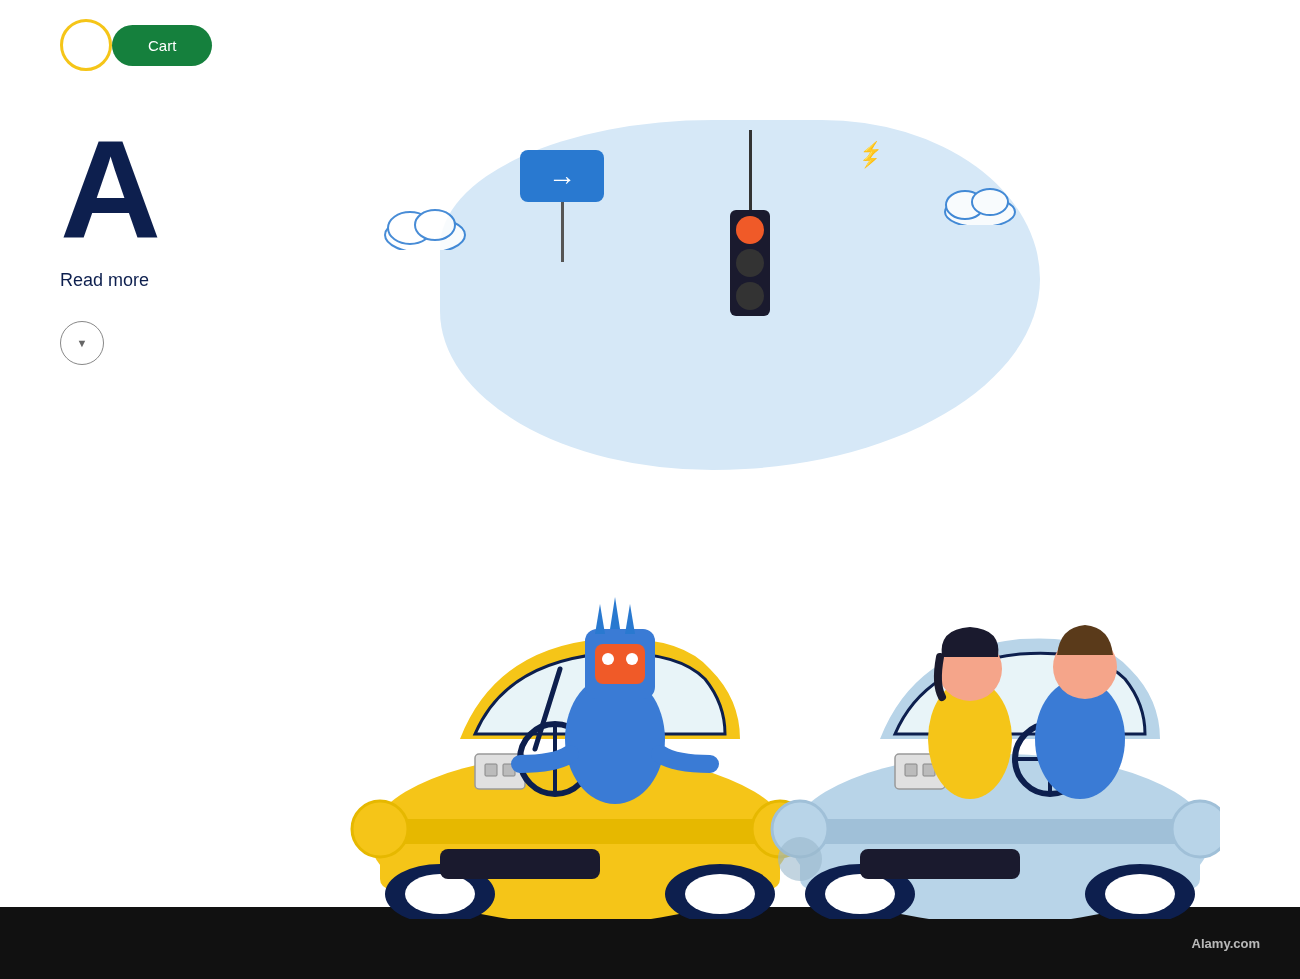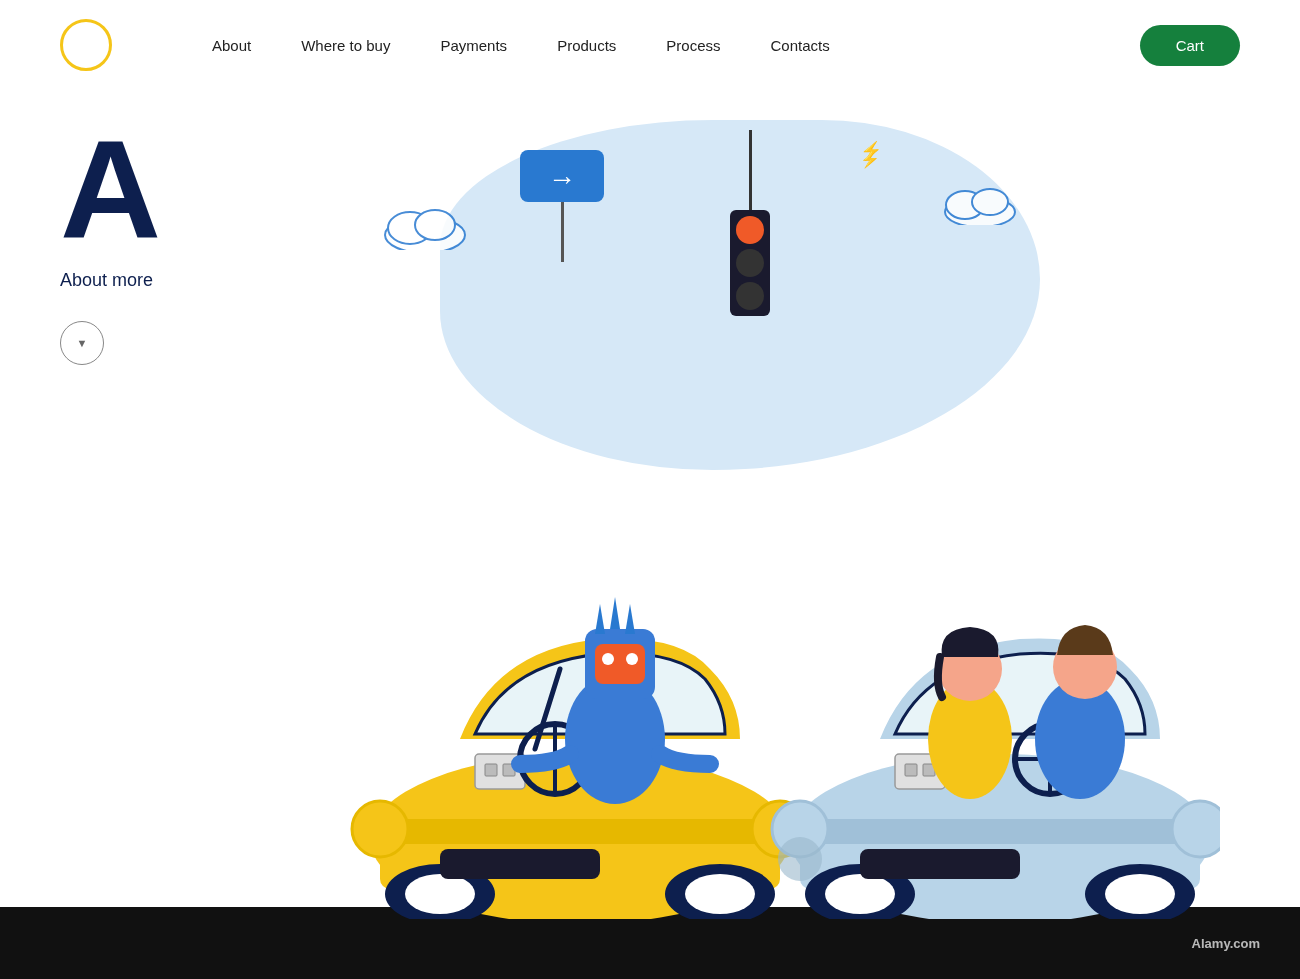--- a/index.html
+++ b/index.html
@@ -240,37 +240,29 @@
     .watermark span {
       font-weight: 700;
     }
   </style>
 </head>
 <body>
 
 <header>
   <div class="logo-circle"></div>
 
-  <nav>
-    <a href="#">About</a>
-    <a href="#">Where to buy</a>
-    <a href="#">Payments</a>
-    <a href="#">Products</a>
-    <a href="#">Process</a>
-    <a href="#">Contacts</a>
-  </nav>
 
   <button class="cart-btn">Cart</button>
 </header>
 
 <div class="main-content">
 
   <div class="left-sidebar">
     <div class="big-letter">A</div>
-    <div class="read-more">About more</div>
+    <div class="read-more">Read more</div>
     <div class="scroll-btn"></div>
 
   </div>
 
   <div class="illustration-area">
 
     <div class="blue-blob"></div>
 
     <div class="cloud" style="top:110px; left:120px;">
       <svg width="90" height="50" viewBox="0 0 90 50">

